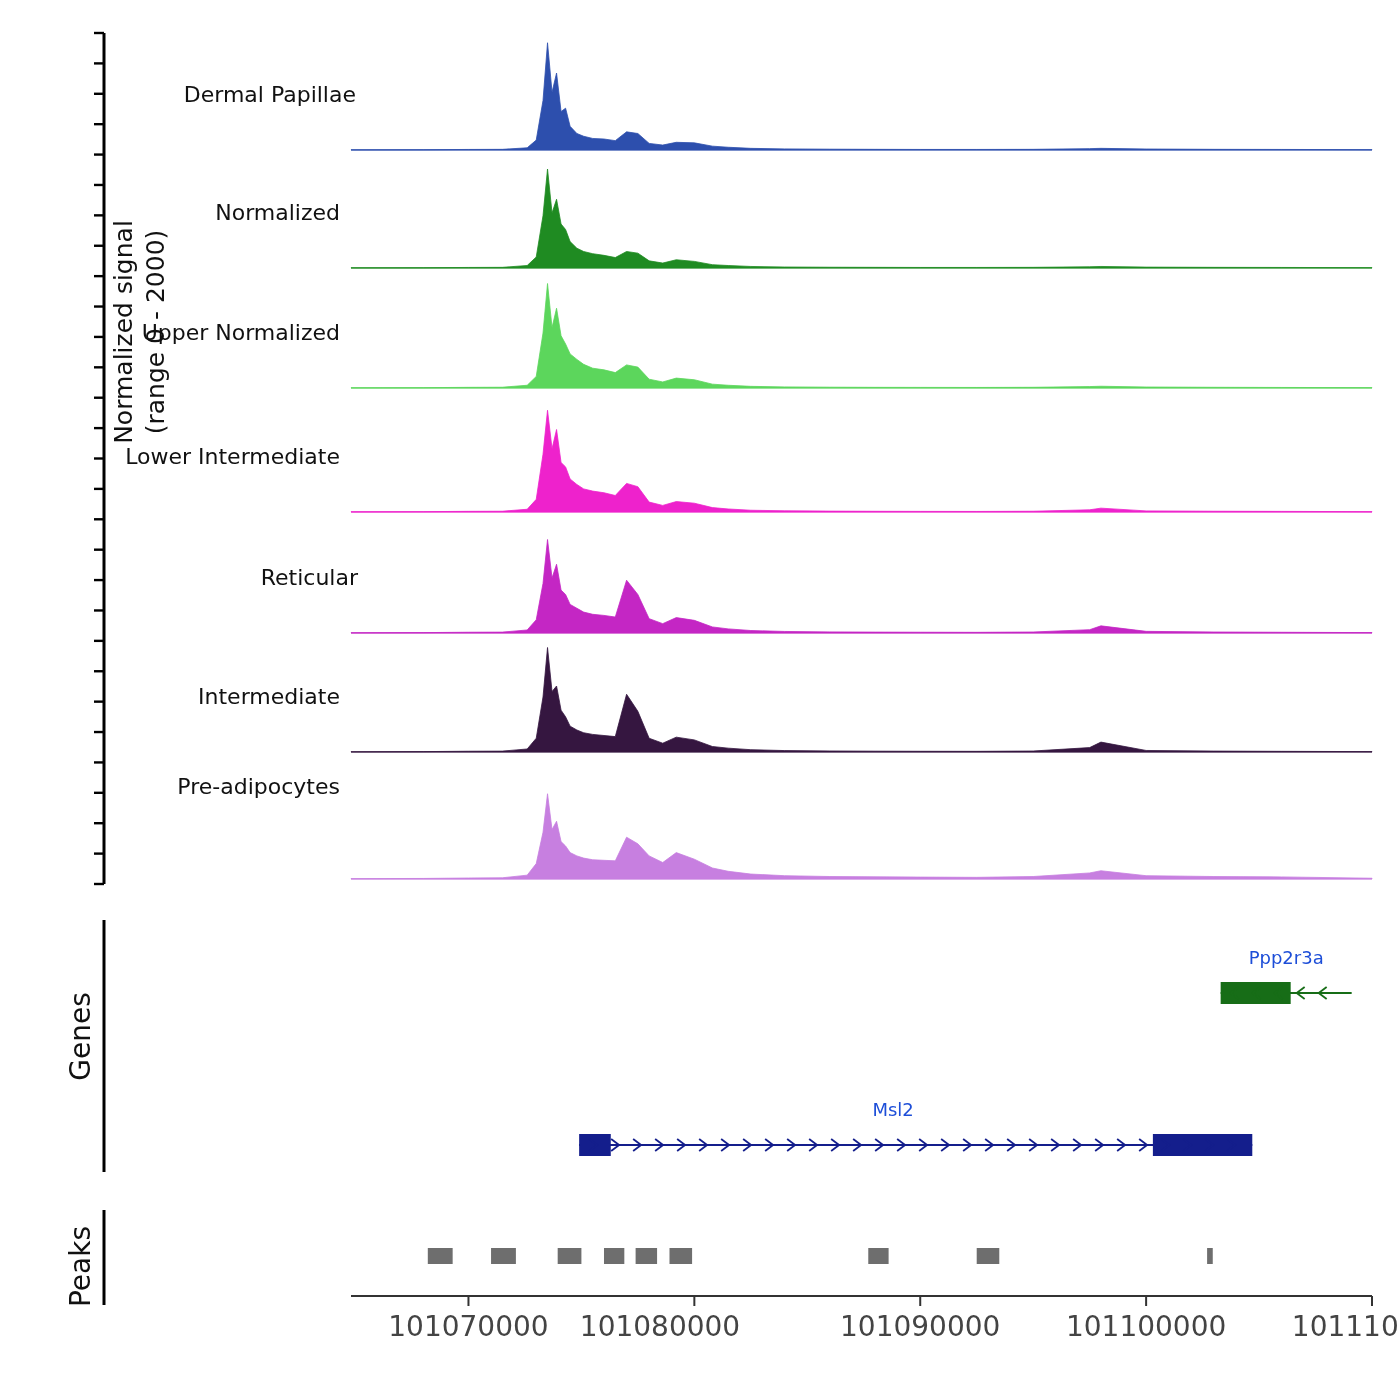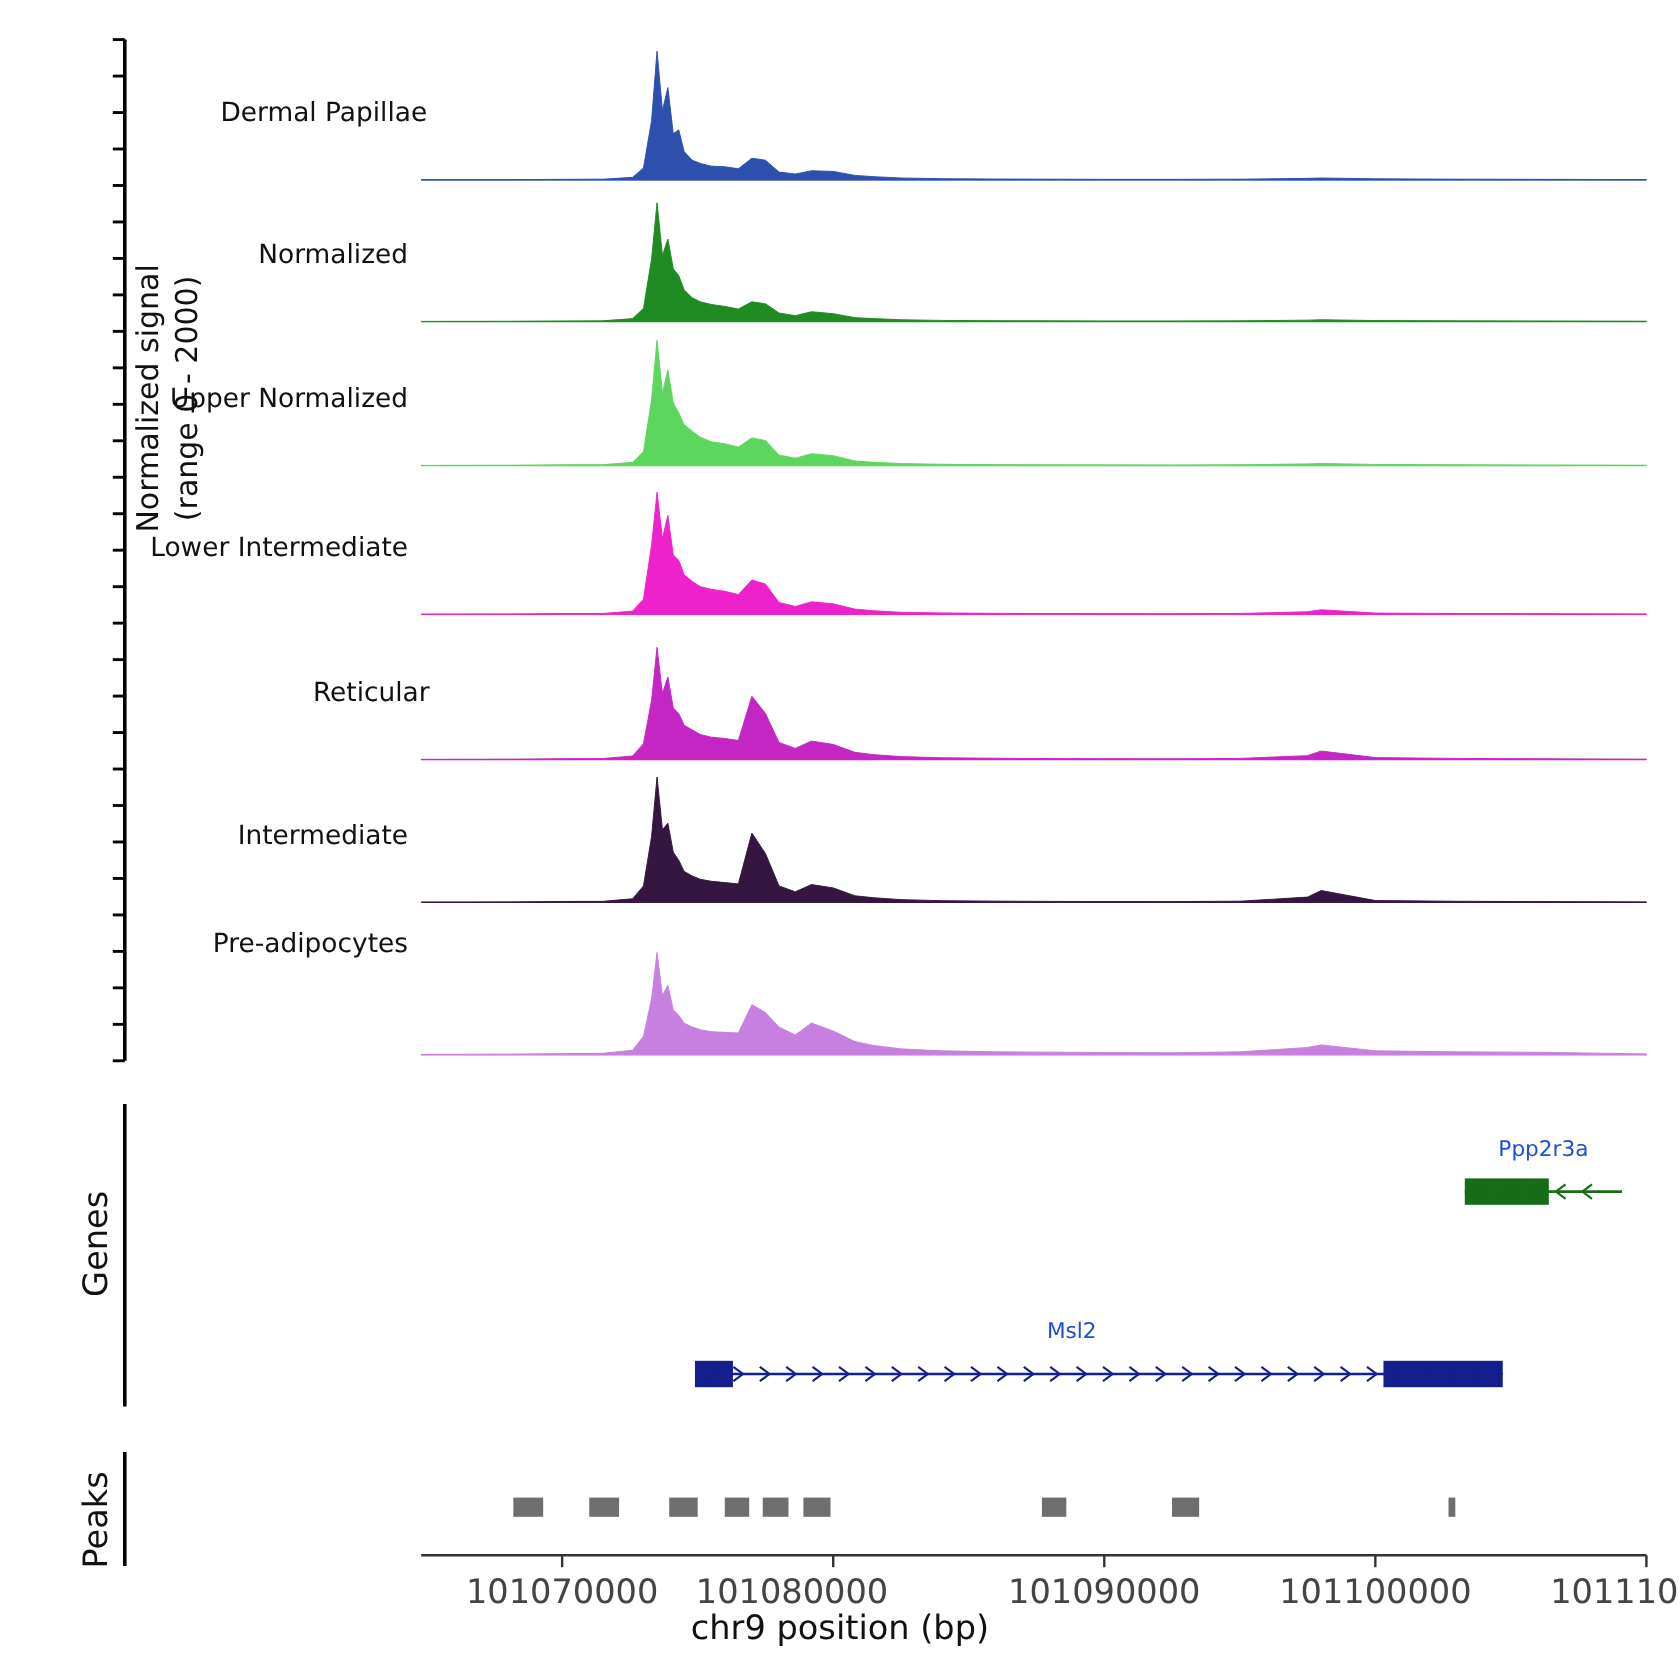--- a/index.html
+++ b/index.html
@@ -217,17 +217,16 @@
       <div class="abs track-label" style="left: 0px; top: 774px; width: 340px;">Pre-adipocytes</div>
       <div class="abs gene-name" style="left: 1186.16px; top: 947px; width: 200px;">Ppp2r3a</div>
       <div class="abs gene-name" style="left: 793.124px; top: 1099px; width: 200px;">Msl2</div>
       <div class="abs xtick-label" style="left: 368.46px; top: 1310px; width: 200px;">101070000</div>
       <div class="abs xtick-label" style="left: 560px; top: 1310px; width: 200px;">101080000</div>
       <div class="abs xtick-label" style="left: 820.23px; top: 1310px; width: 200px;">101090000</div>
       <div class="abs xtick-label" style="left: 1046.12px; top: 1310px; width: 200px;">101100000</div>
       <div class="abs xtick-label" style="left: 1272px; top: 1310px; width: 200px;">101110000</div>
     </div>
 
-  <div class="abs" id="xlabel">chr9 position (bp)</div>
 
   <div class="abs side-label" id="genes-side-label" style="left:-20px; top:1020px; width:200px;">Genes</div>
   <div class="abs side-label" id="peaks-side-label" style="left:-20px; top:1250px; width:200px;">Peaks</div>
 </div>
 
 </body></html>

